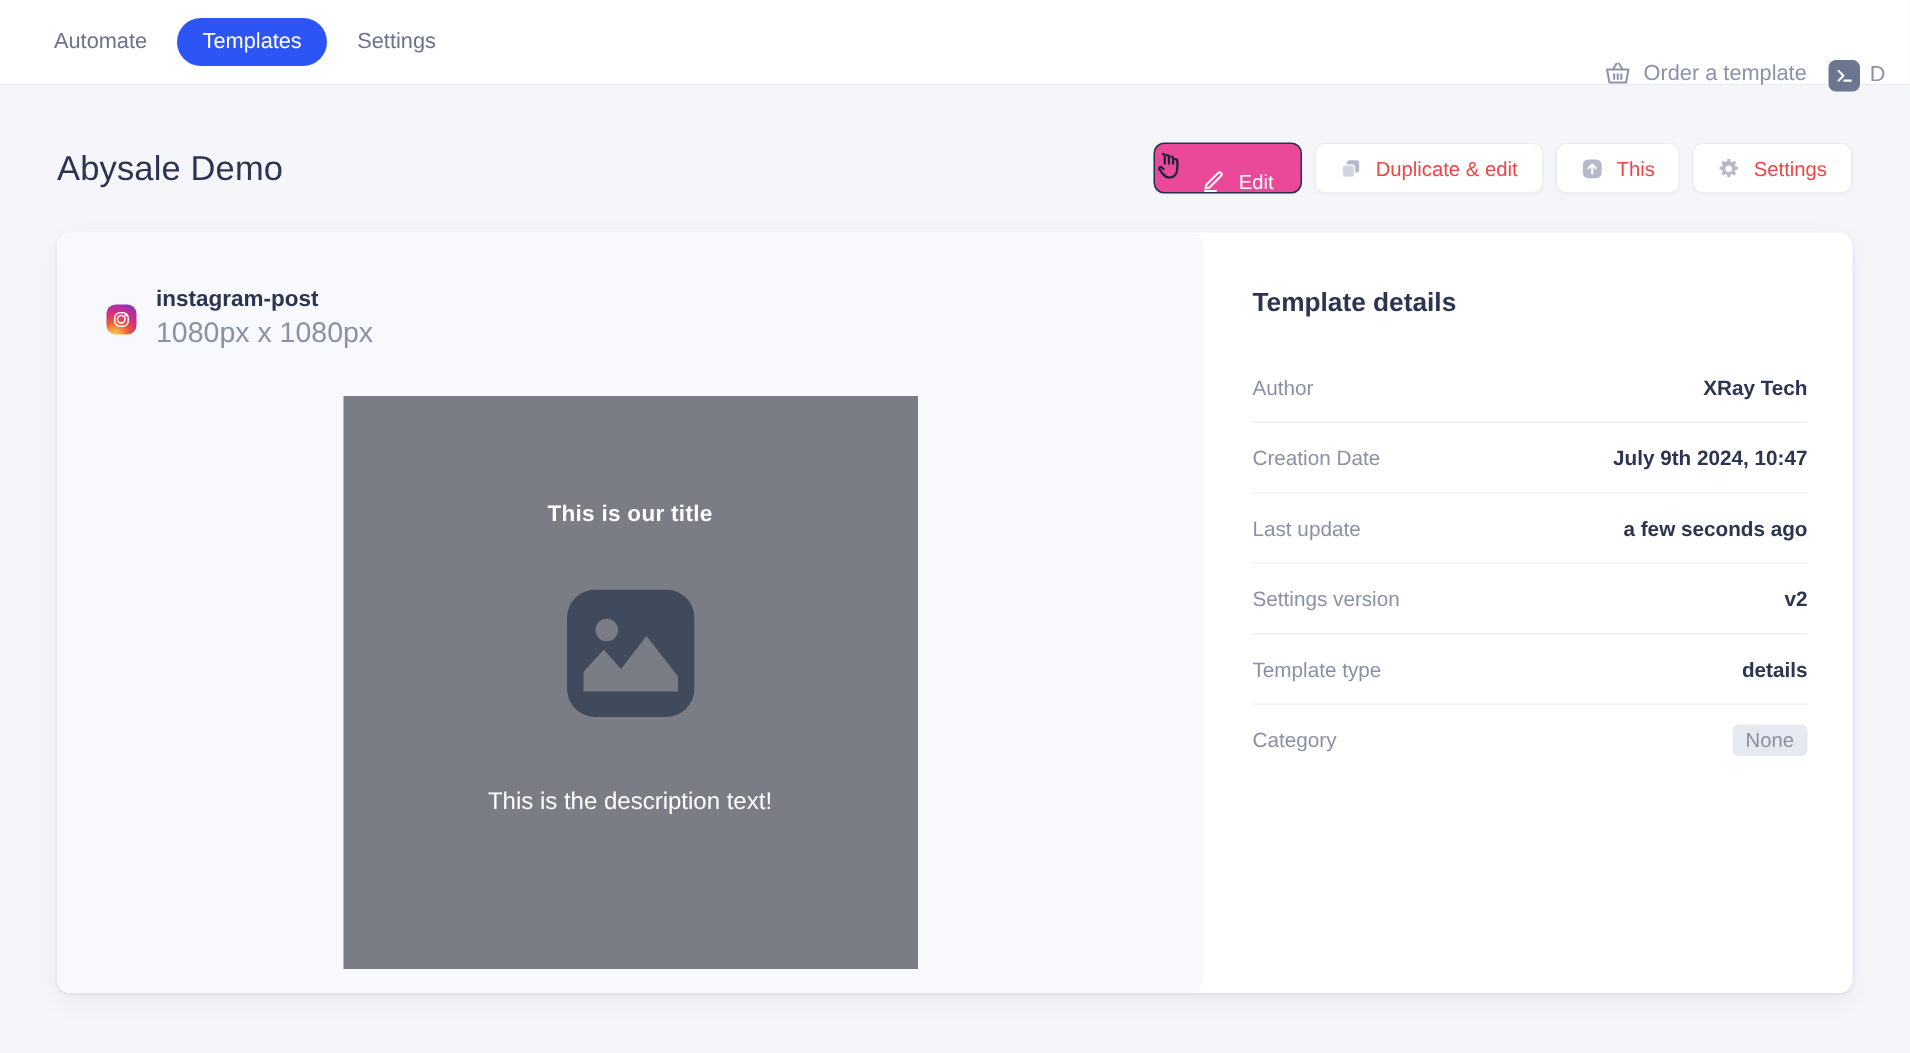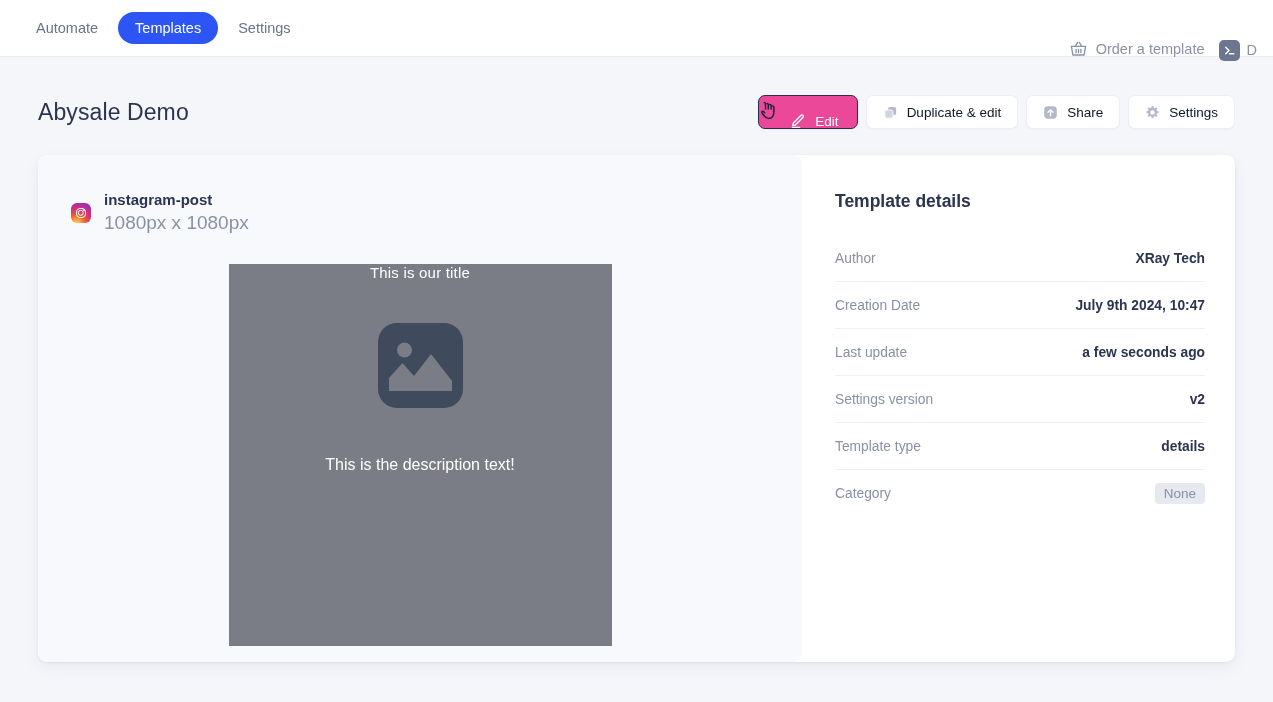--- a/index.html
+++ b/index.html
@@ -99,21 +99,21 @@
   .btn {
     display: flex;
     align-items: center;
     gap: 9px;
     height: 34px;
     padding: 0 16px;
     border-radius: 7px;
     font-size: 13.5px;
     background: #ffffff;
     border: 1px solid #eceef4;
-    color: #0f172a;
+    color: #ef4444;
     cursor: pointer;
     white-space: nowrap;
     box-shadow: 0 1px 1px rgba(20,30,60,.03);
   }
   .btn.primary {
     background: #ec4899;
     border-color: #24304e;
     color: #ffffff;
     font-weight: 500;
     padding: 18px 18px 0 31px;
@@ -203,22 +203,23 @@
   .canvas {
     width: 383px;
     height: 382px;
     background: #7b7d86;
     display: flex;
     flex-direction: column;
     align-items: center;
     position: relative;
   }
   .canvas-title {
+    margin-top: 70px;
     font-size: 15px;
-    font-weight: 400;
+    font-weight: 700;
     color: #ffffff;
     letter-spacing: .2px;
   }
   .img-ph { margin-top: 42px; }
   .canvas-desc {
     margin-top: 48px;
     font-size: 16px;
     color: #ffffff;
   }
 
@@ -330,21 +331,21 @@
       </button>
 
       <button class="btn">
         <span>
           <svg width="15" height="15" viewBox="0 0 24 24">
             <rect x="2" y="2" width="20" height="20" rx="5.5" fill="#b3b9c9"></rect>
             <path d="M12 17 V8.2" stroke="#ffffff" stroke-width="2.2" stroke-linecap="round"></path>
             <path d="M8 11.5 L12 7.4 L16 11.5" fill="none" stroke="#ffffff" stroke-width="2.2" stroke-linecap="round" stroke-linejoin="round"></path>
           </svg>
         </span>
-        <span>Share</span>
+        <span>This</span>
       </button>
 
       <button class="btn">
         <span>
           <svg width="15" height="15" viewBox="0 0 24 24" fill="#b3b9c9">
             <path d="M12 8.4 a3.6 3.6 0 1 0 0 7.2 a3.6 3.6 0 0 0 0-7.2 Z M10.6 1.6 h2.8 l.45 2.6 1.9.8 2.15-1.55 2 2 -1.55 2.15.8 1.9 2.6.45 v2.8 l-2.6.45 -.8 1.9 1.55 2.15 -2 2 -2.15-1.55 -1.9.8 -.45 2.6 h-2.8 l-.45-2.6 -1.9-.8 -2.15 1.55 -2-2 1.55-2.15 -.8-1.9 -2.6-.45 v-2.8 l2.6-.45 .8-1.9 -1.55-2.15 2-2 2.15 1.55 1.9-.8 Z" fill-rule="evenodd"></path>
           </svg>
         </span>
         <span>Settings</span>
       </button>

